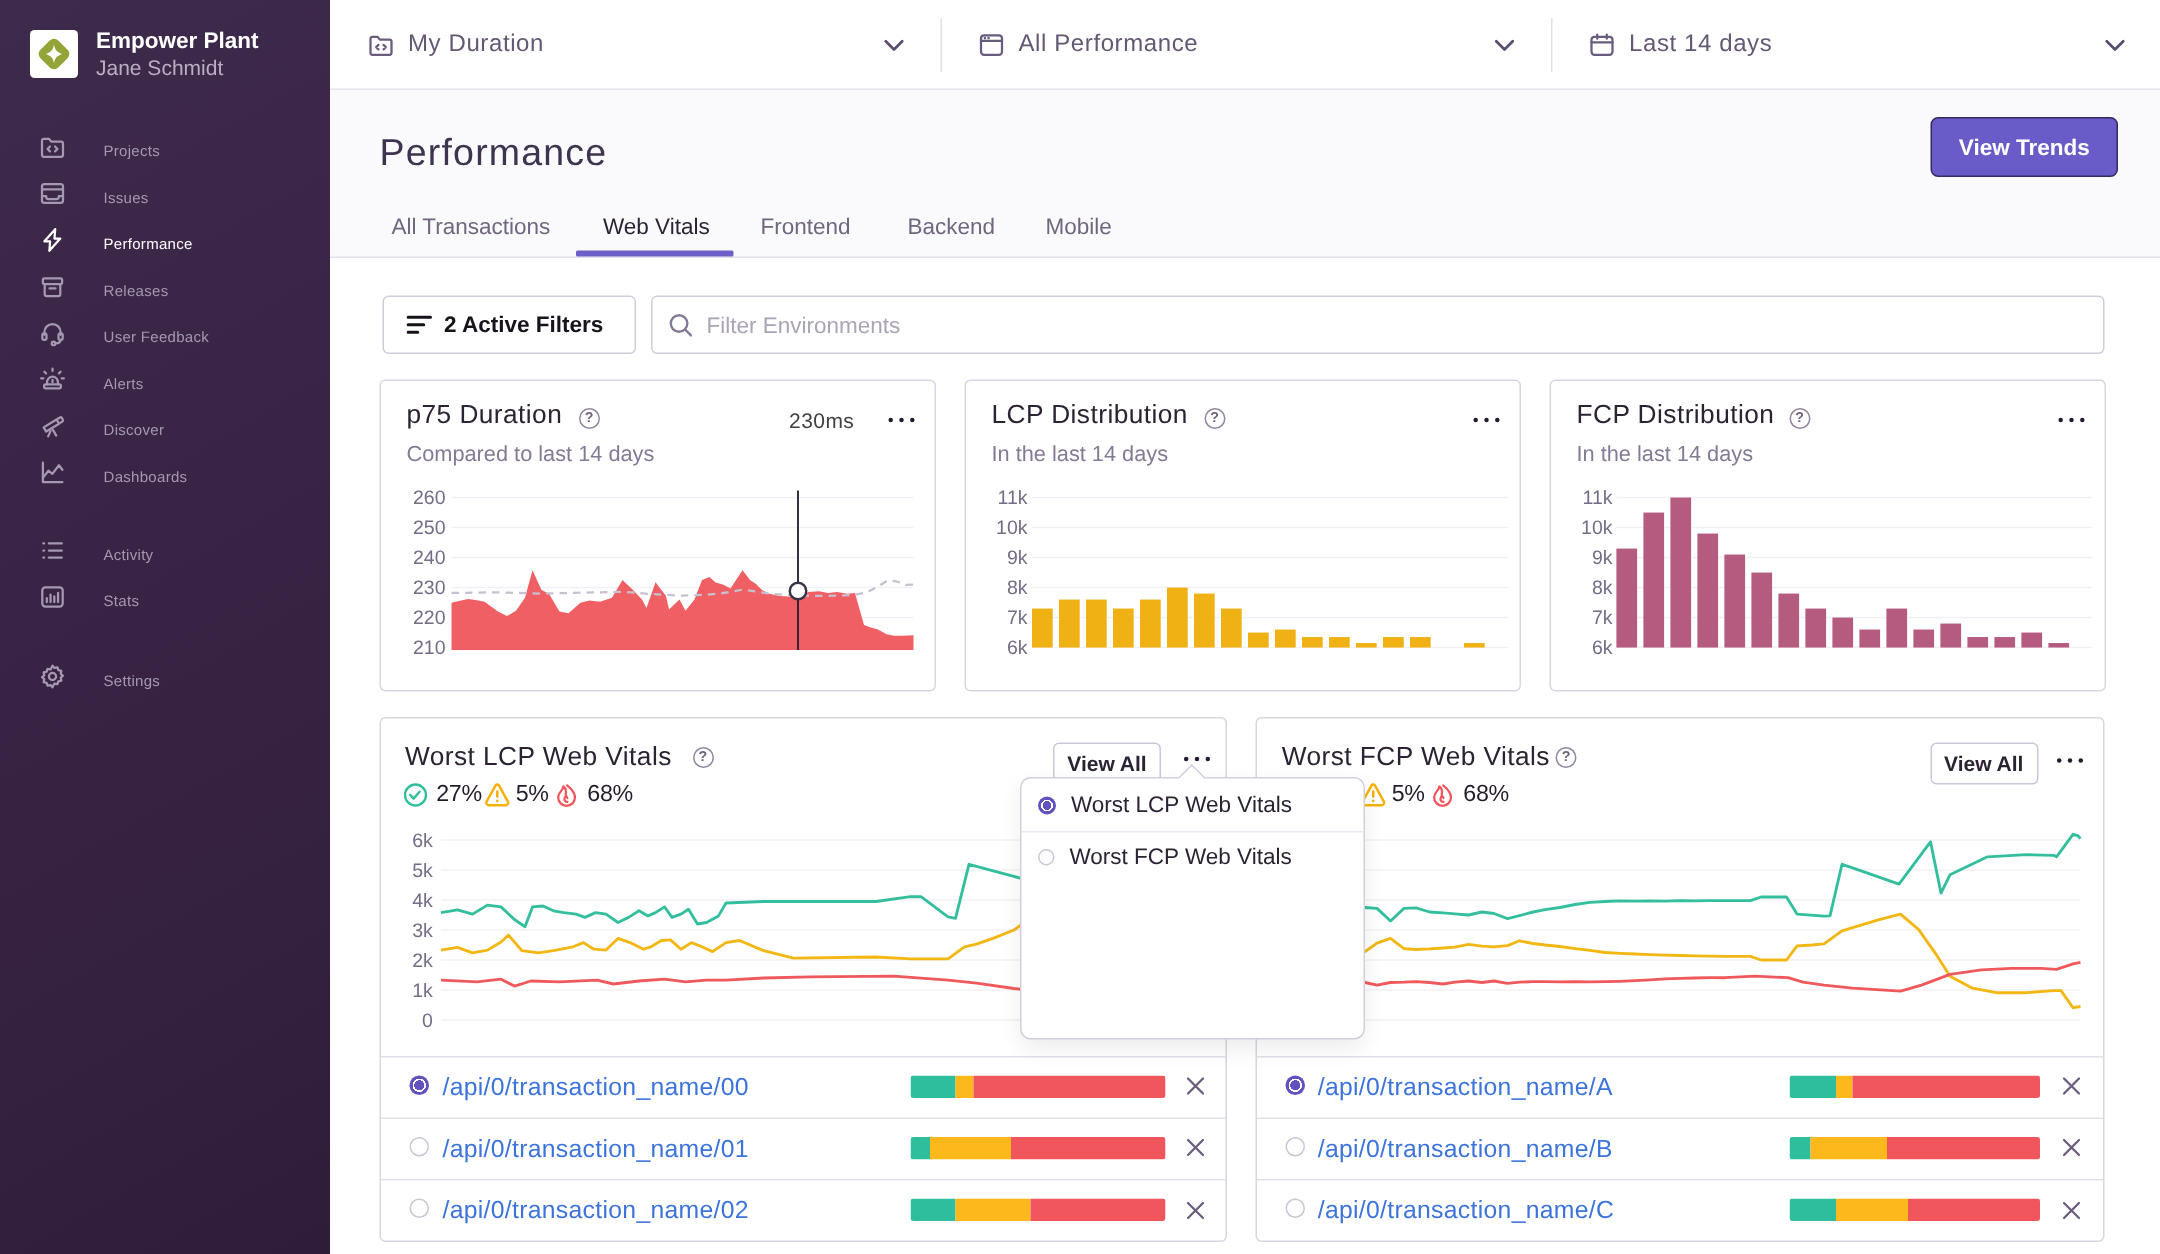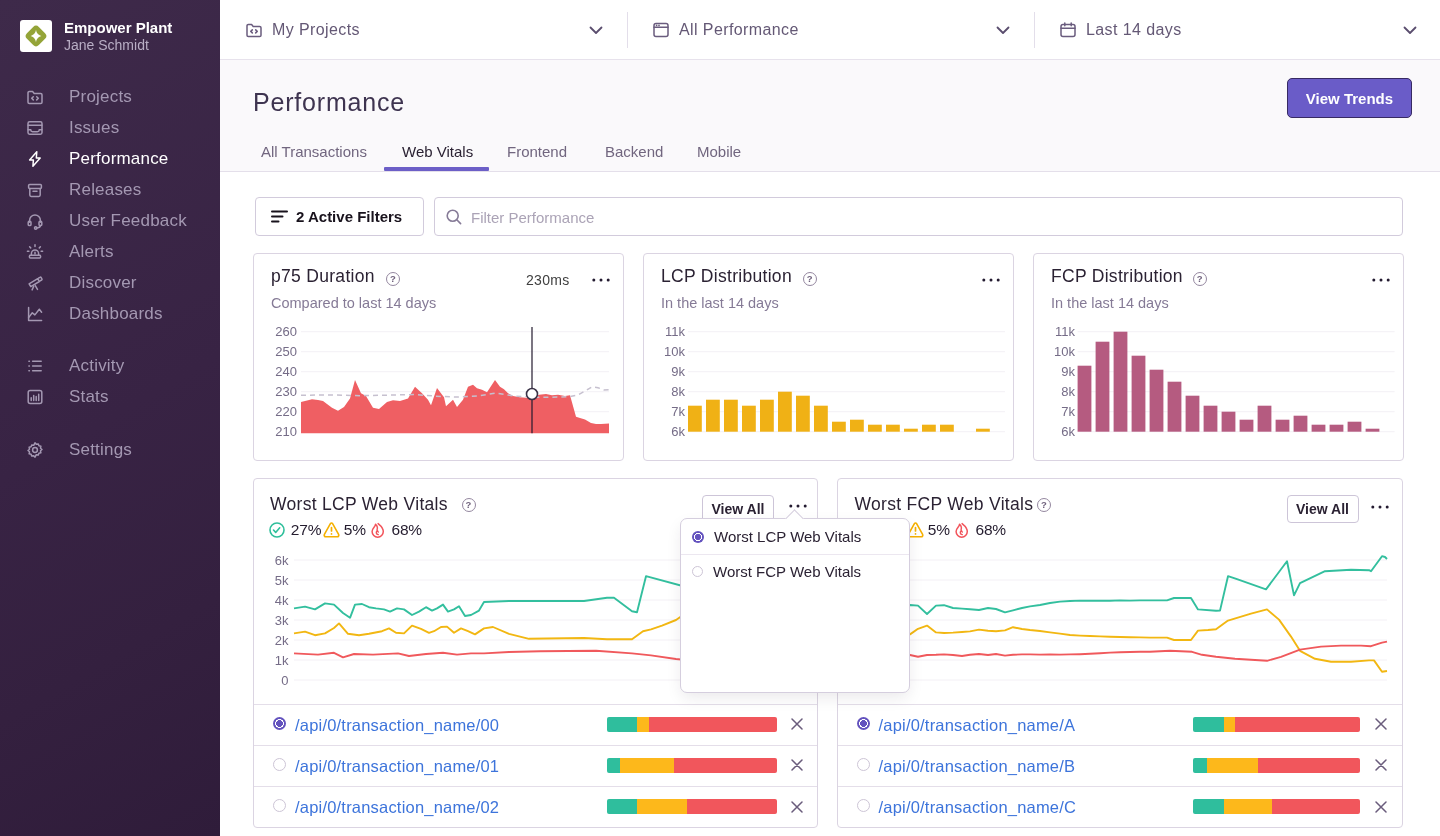--- a/index.html
+++ b/index.html
@@ -1,19 +1,19 @@
 <!DOCTYPE html>
 <html><head><meta charset="utf-8">
 <style>
 *{margin:0;padding:0;box-sizing:border-box;}
 html,body{width:1440px;height:836px;overflow:hidden;}
 body{font-family:"Liberation Sans",sans-serif;background:#fff;position:relative;}
 .abs{position:absolute;}
 #sidebar{left:0;top:0;width:220px;height:836px;background:linear-gradient(150deg,#3e2a4a 0%,#382344 50%,#34203f 75%,#2f1c3a 100%);}
-.navitem{position:absolute;left:26px;height:20px;display:flex;align-items:center;color:#a498b2;font-size:17px;letter-spacing:0.2px;}
+.navitem{position:absolute;left:26px;height:20px;display:flex;align-items:flex-end;color:#a498b2;font-size:10px;letter-spacing:0.2px;}
 .navitem svg{flex:0 0 18px;margin-right:25px;}
 .navitem.active{color:#fff;}
 #topbar{left:220px;top:0;width:1220px;height:60px;background:#fff;border-bottom:1px solid #e7e2ec;}
 .tbtext{position:absolute;top:21px;font-size:16px;letter-spacing:0.4px;color:#645875;}
 .tbdiv{position:absolute;top:12px;height:36px;width:1px;background:#e3deea;}
 #header{left:220px;top:60px;width:1220px;height:112px;background:#faf9fb;border-bottom:1px solid #e4dfea;}
 h1{position:absolute;left:253px;top:87.5px;font-size:25px;font-weight:400;color:#3e3450;letter-spacing:0.8px;}
 #viewtrends{left:1287px;top:78px;width:125px;height:40px;background:#6a5cc8;border:1.5px solid #372a63;border-radius:5px;color:#fff;font-weight:700;font-size:15px;display:flex;align-items:center;justify-content:center;}
 .tab{position:absolute;top:143px;font-size:15px;color:#71667f;}
 .tab.active{color:#2b2233;}
@@ -91,21 +91,21 @@
 <div class="navitem" style="top:439.5px"><svg width="18" height="18" viewBox="0 0 18 18">
         <path d="M9 1.8 l1.3 1.5 2-.4.6 1.9 2 .4-.4 2 1.5 1.3-1.5 1.3.4 2-2 .4-.6 1.9-2-.4L9 16.2 7.7 14.7l-2 .4-.6-1.9-2-.4.4-2L2 9.5 3.5 8.2l-.4-2 2-.4.6-1.9 2 .4Z" fill="none" stroke="currentColor" stroke-width="1.5" stroke-linecap="round" stroke-linejoin="round"></path>
         <circle cx="9" cy="9" r="2.4" fill="none" stroke="currentColor" stroke-width="1.5" stroke-linecap="round" stroke-linejoin="round"></circle>
       </svg>Settings</div>
 </div>
 <div id="topbar" class="abs"></div>
 <svg class="abs" style="left:245px;top:21px" width="18" height="18" viewBox="0 0 18 18">
     <path d="M2 14.2 V4.8 a1.3 1.3 0 0 1 1.3-1.3 h3.3 l1.6 1.9 h6.5 a1.3 1.3 0 0 1 1.3 1.3 v7.5 a1.3 1.3 0 0 1-1.3 1.3 h-11.4 a1.3 1.3 0 0 1-1.3-1.3Z" fill="none" stroke="#6a5c7e" stroke-width="1.5" stroke-linecap="round" stroke-linejoin="round"></path>
     <path d="M7.3 8.9 5.8 10.4l1.5 1.5 M10.7 8.9 12.2 10.4l-1.5 1.5" fill="none" stroke="#6a5c7e" stroke-width="1.5" stroke-linecap="round" stroke-linejoin="round"></path>
   </svg>
-<div class="tbtext" style="left:272px">My Projects</div>
+<div class="tbtext" style="left:272px">My Duration</div>
 <svg class="abs" style="left:589px;top:26px" width="14" height="9" viewBox="0 0 14 9">
     <path d="M1.5 1.5 7 7l5.5-5.5" fill="none" stroke="#5a4d6e" stroke-width="1.8" stroke-linecap="round" stroke-linejoin="round"></path>
   </svg>
 <div class="tbdiv" style="left:627px"></div>
 <svg class="abs" style="left:652px;top:21px" width="18" height="18" viewBox="0 0 18 18">
     <rect x="2" y="2.5" width="14" height="13" rx="2" fill="none" stroke="#6a5c7e" stroke-width="1.5" stroke-linecap="round" stroke-linejoin="round"></rect>
     <path d="M2 6.3 h14" fill="none" stroke="#6a5c7e" stroke-width="1.5" stroke-linecap="round" stroke-linejoin="round"></path>
     <path d="M4.6 4.4 h.01 M7 4.4 h.01" stroke="#695d7d" stroke-width="1.7" stroke-linecap="round"></path>
   </svg>
 <div class="tbtext" style="left:679px">All Performance</div>
@@ -133,21 +133,21 @@
 <div id="filterbtn" class="abs"></div>
 <svg class="abs" style="left:271px;top:210px" width="17" height="14" viewBox="0 0 17 14">
     <path d="M1 1.5 h15 M1 6.5 h10.5 M1 11.5 h6.5" fill="none" stroke="#18121c" stroke-width="2" stroke-linecap="round"></path>
   </svg>
 <div class="abs" style="left:296px;top:208px;font-size:15px;font-weight:700;color:#18121c">2 Active Filters</div>
 <div id="searchbox" class="abs"></div>
 <svg class="abs" style="left:446px;top:209px" width="16" height="16" viewBox="0 0 16 16">
     <circle cx="6.7" cy="6.7" r="5.5" fill="none" stroke="#867b97" stroke-width="1.6"></circle>
     <path d="M10.8 10.8 14.6 14.6" stroke="#867b97" stroke-width="1.6" stroke-linecap="round"></path>
   </svg>
-<div class="abs" style="left:471px;top:209px;font-size:15px;color:#aba3b6">Filter Performance</div>
+<div class="abs" style="left:471px;top:209px;font-size:15px;color:#aba3b6">Filter Environments</div>
 <div class="card" style="left:253px;top:253px;width:371px;height:208px"></div>
 <div class="card" style="left:643px;top:253px;width:371px;height:208px"></div>
 <div class="card" style="left:1033px;top:253px;width:371px;height:208px"></div>
 <div class="ctitle" style="left:271px;top:266px">p75 Duration</div>
 <div class="help abs" style="left:385.8px;top:272px">?</div>
 <div class="ctitle" style="left:526px;top:271.5px;color:#404040;font-size:14px">230ms</div>
 <svg class="abs" style="left:590px;top:277px;z-index:5" width="22" height="6" viewBox="590 277 22 6">
     <g fill="#241b31">
       <circle cx="593.8" cy="280" r="1.5"></circle>
       <circle cx="601" cy="280" r="1.5"></circle>

